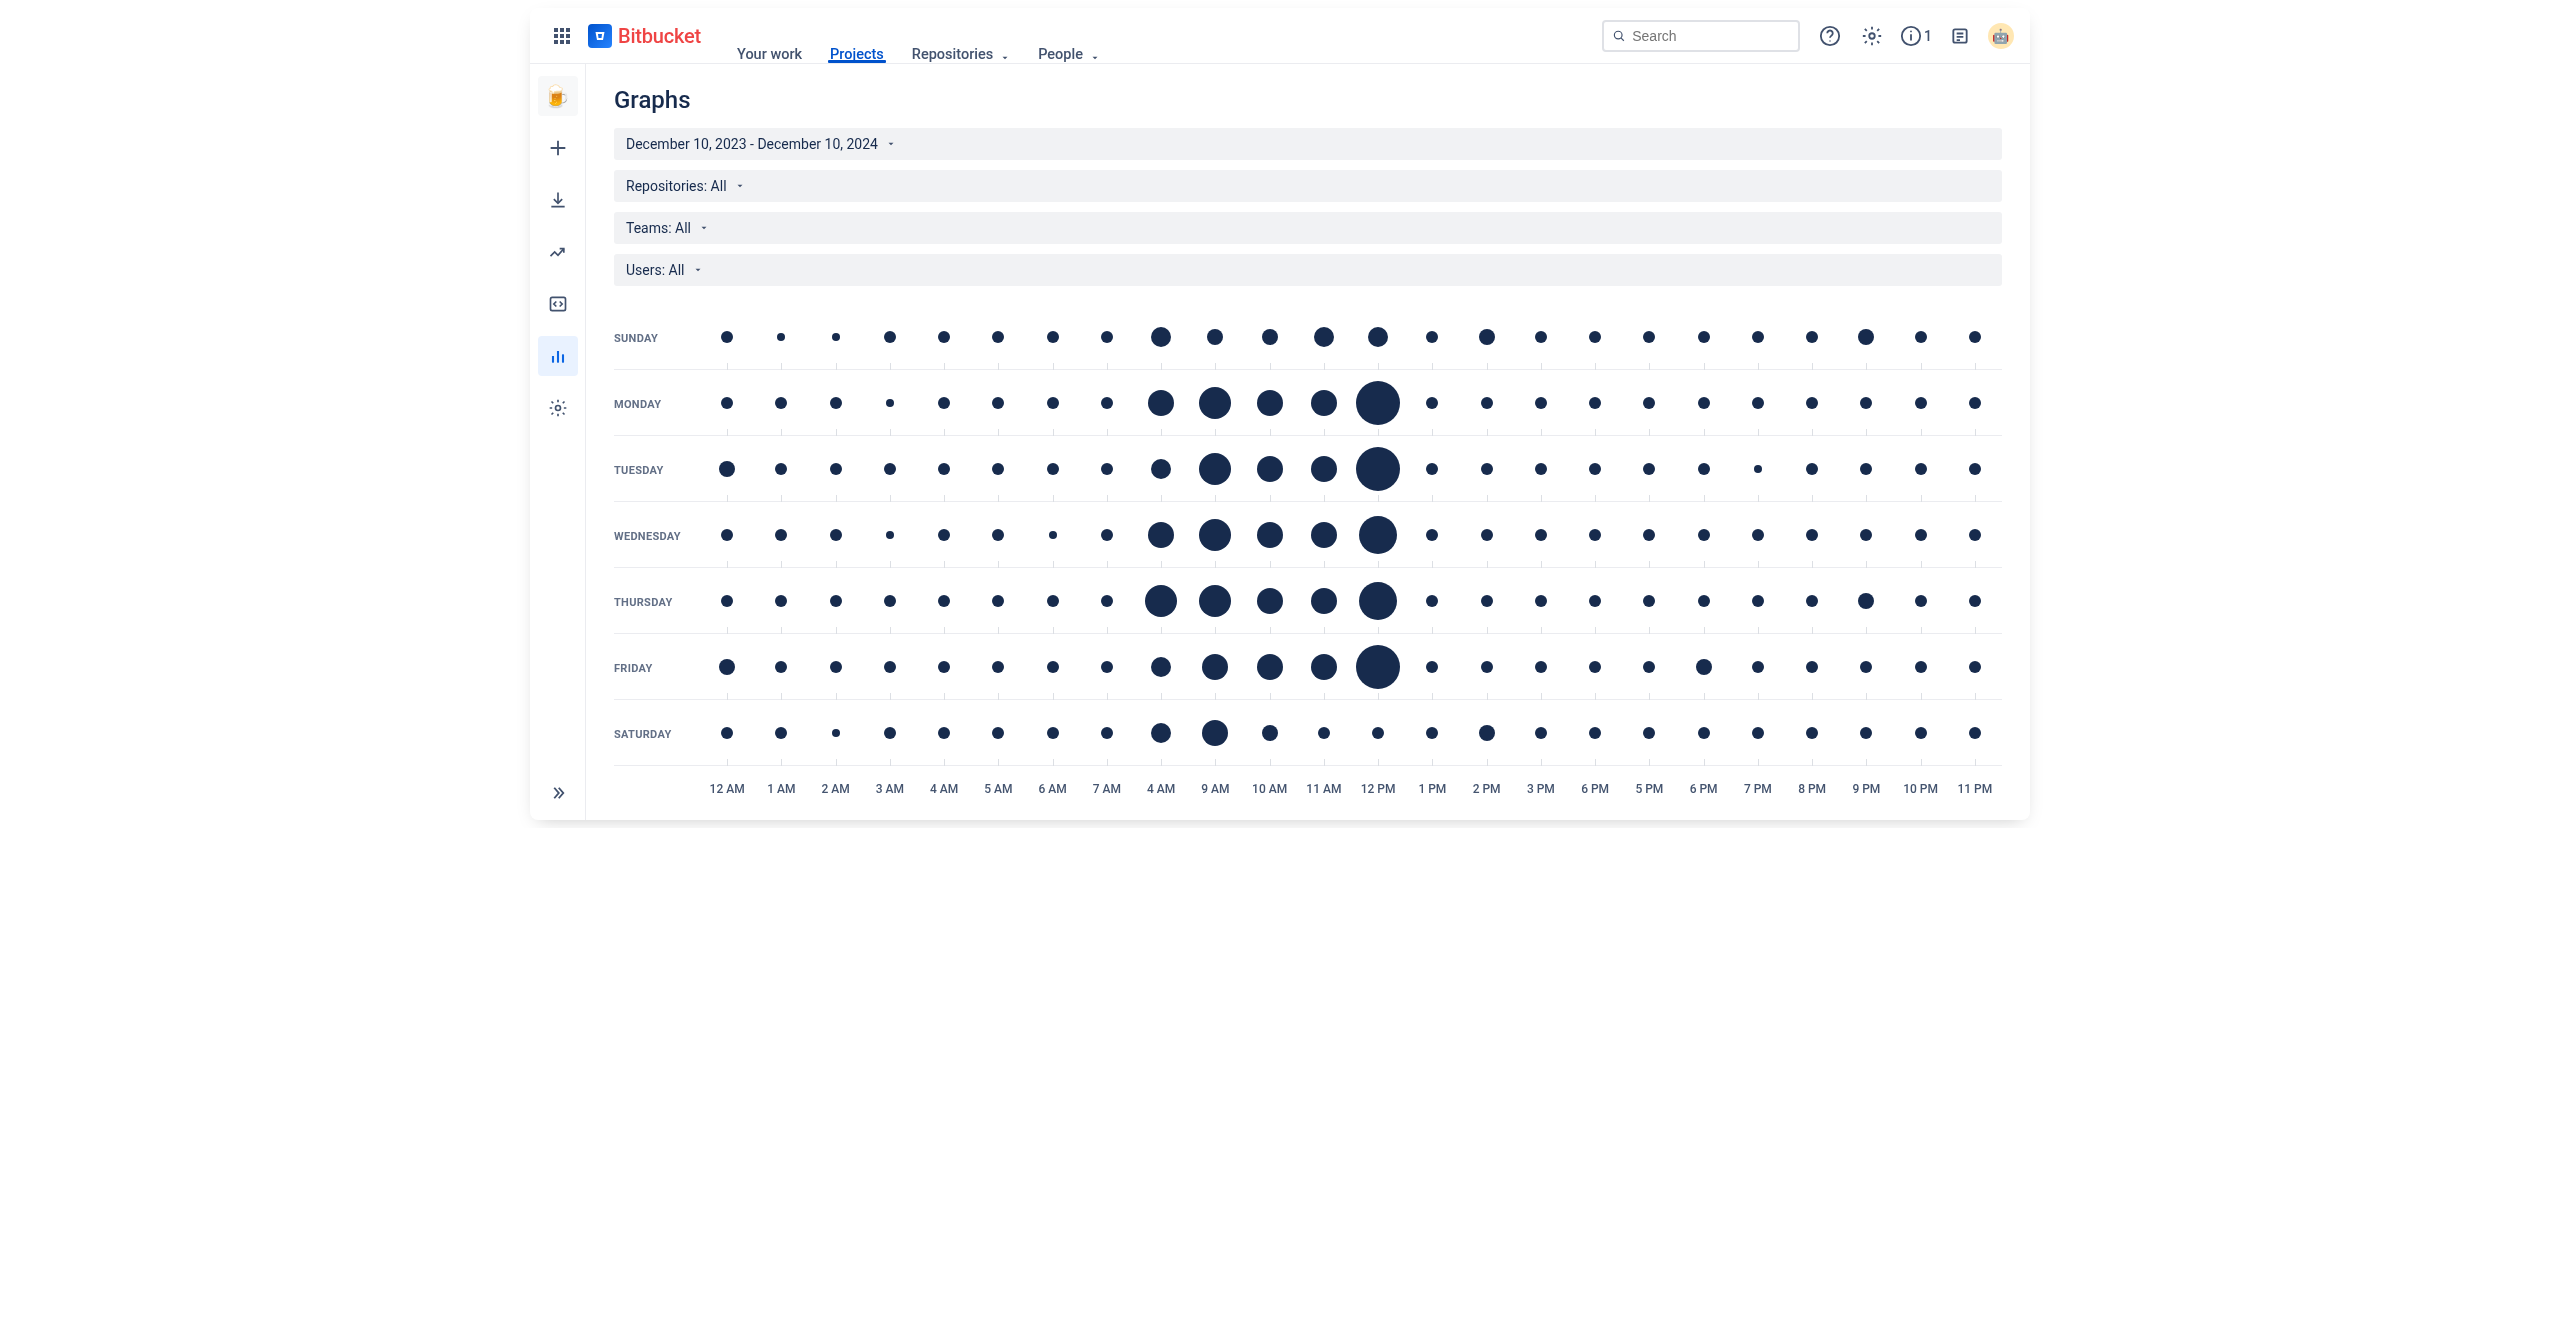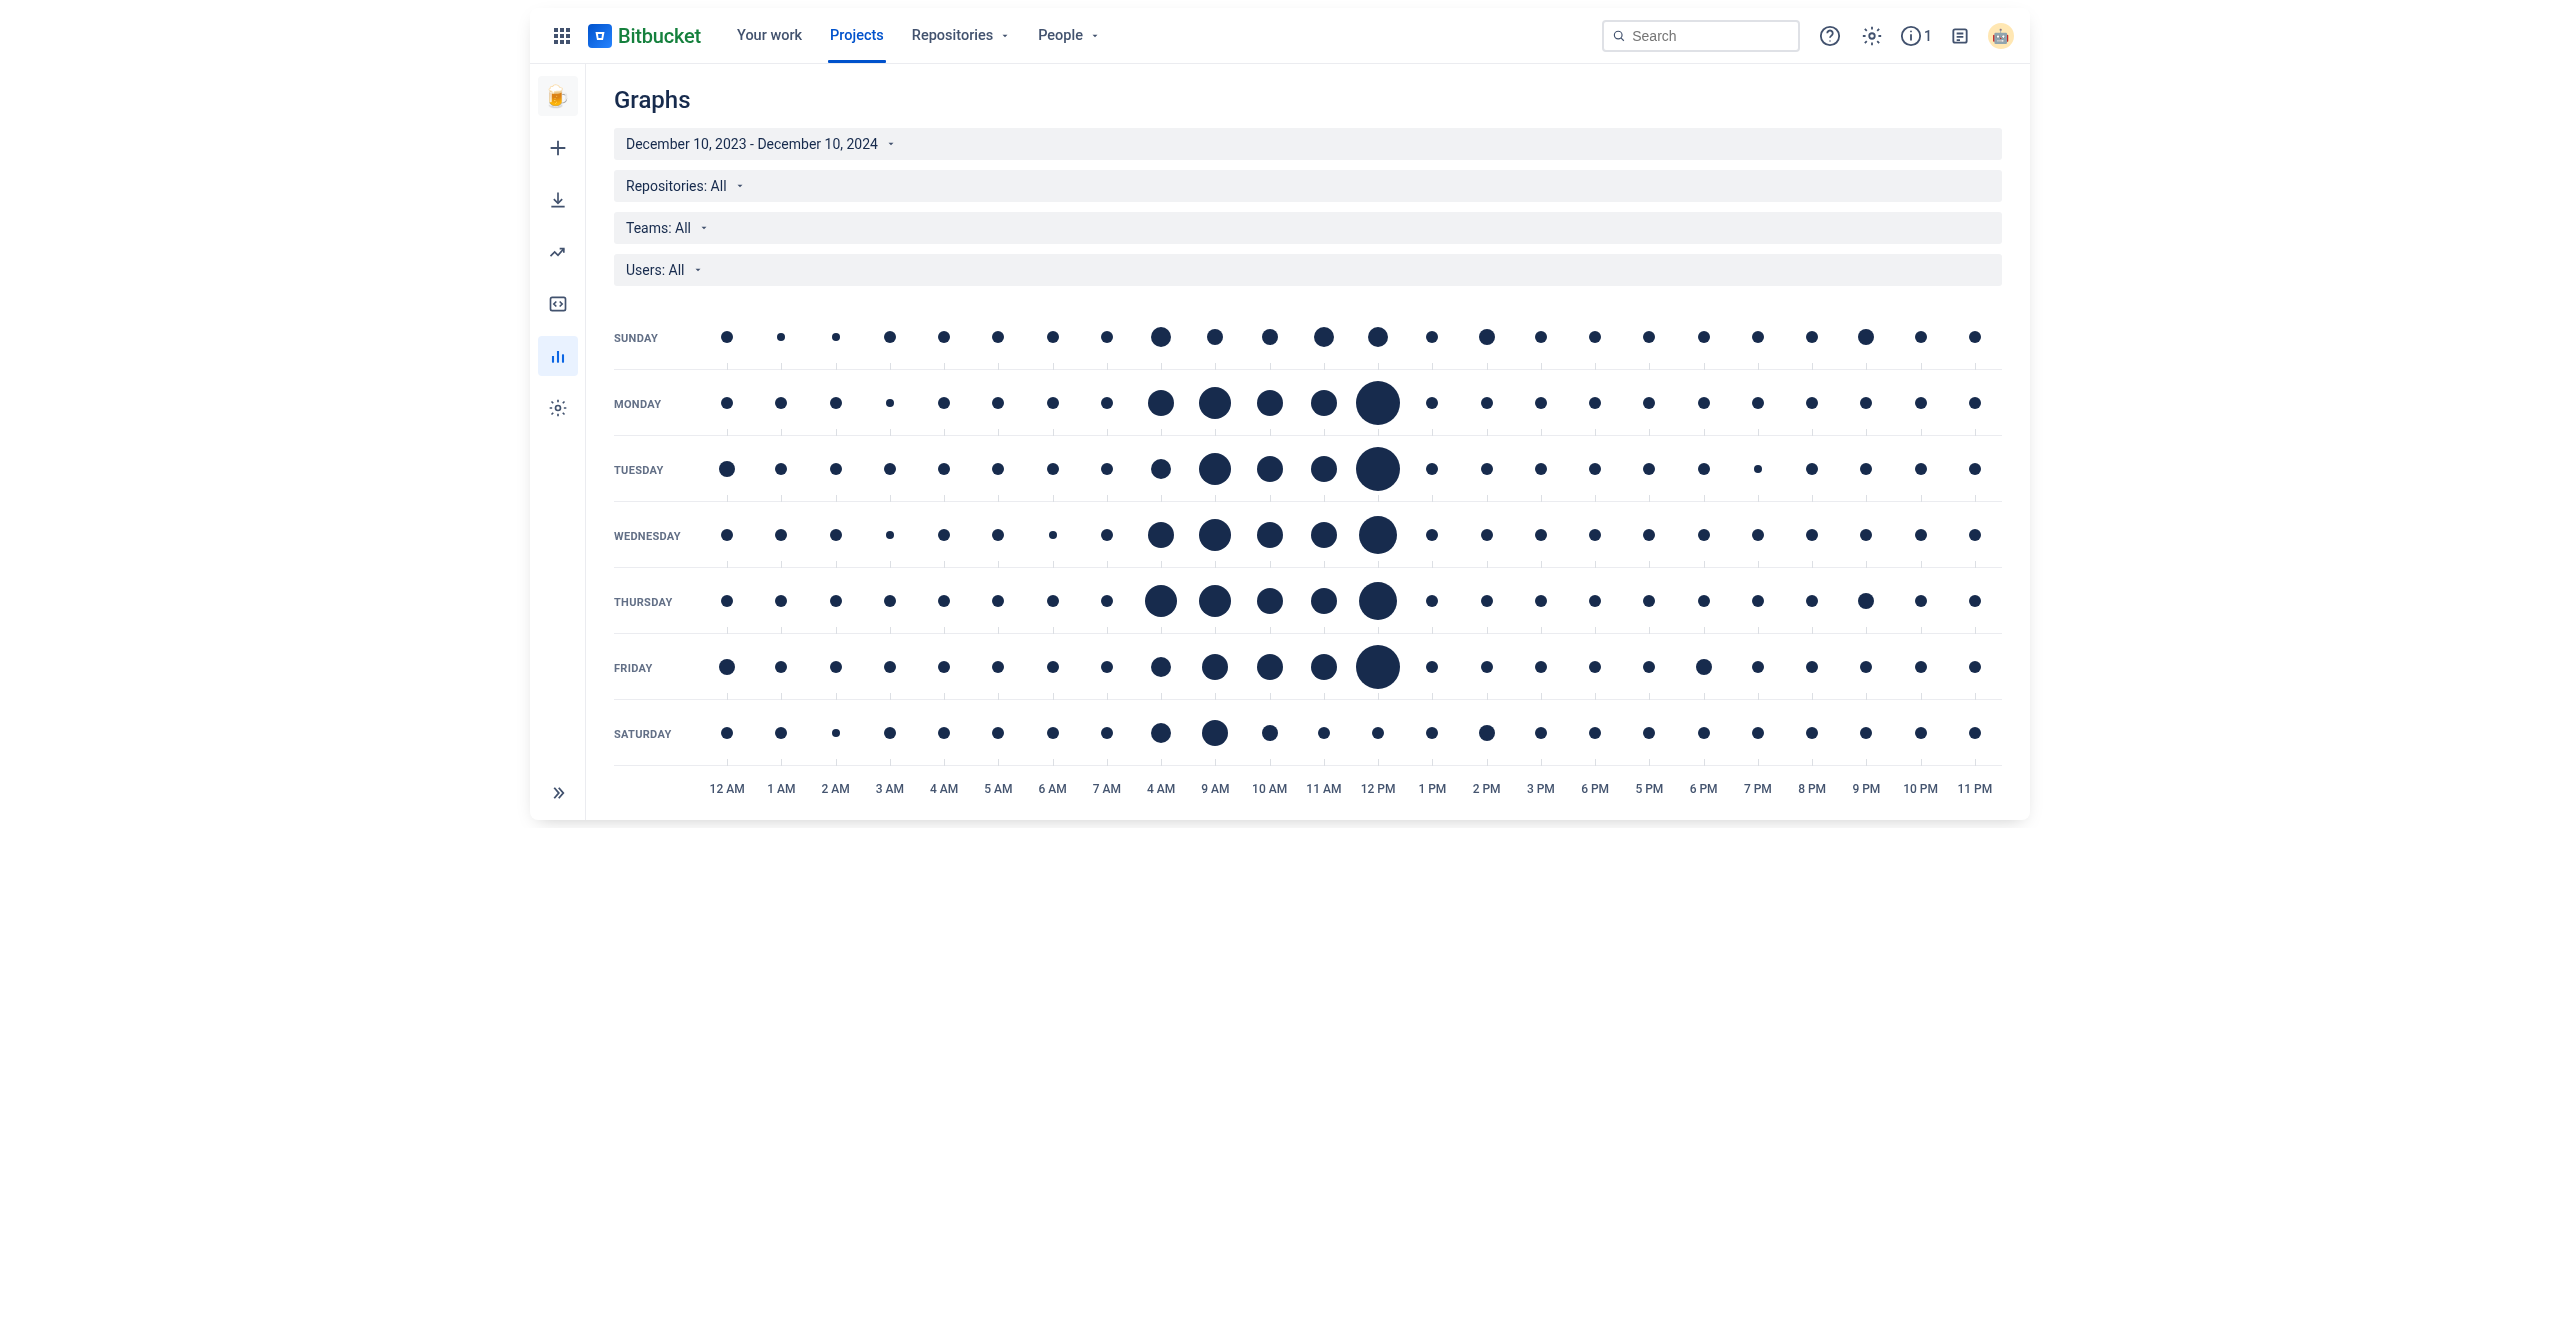--- a/index.html
+++ b/index.html
@@ -37,26 +37,26 @@
   .logo {
     display: flex; align-items: center; gap: 6px;
     margin-left: 10px; margin-right: 24px; cursor: pointer;
   }
   .logo-square {
     width: 24px; height: 24px; border-radius: 4px;
     background: linear-gradient(135deg,#0052CC,#2684FF);
     display: flex; align-items: center; justify-content: center;
   }
   .logo-square svg { width: 12px; height: 12px; }
-  .logo-text { font-size: 20px; font-weight: 500; color: #15803d; letter-spacing: -0.2px; }
+  .logo-text { font-size: 20px; font-weight: 500; color: #ef4444; letter-spacing: -0.2px; }
   .nav-links { display: flex; align-items: center; gap: 4px; height: 100%; }
   .nav-link {
     height: 100%;
     padding: 0 12px;
-    display: flex; align-items: center; gap: 5px;
+    display: flex; align-items: flex-end; gap: 5px;
     color: #42526E; font-weight: 500; cursor: pointer;
     position: relative;
     font-size: 14.5px;
   }
   .nav-link.active { color: #0052CC; }
   .nav-link.active::after {
     content: ""; position: absolute; left: 10px; right: 10px; bottom: 0;
     height: 3px; background: #0052CC; border-radius: 1px;
   }
   .chev { margin-left: 2px; }

